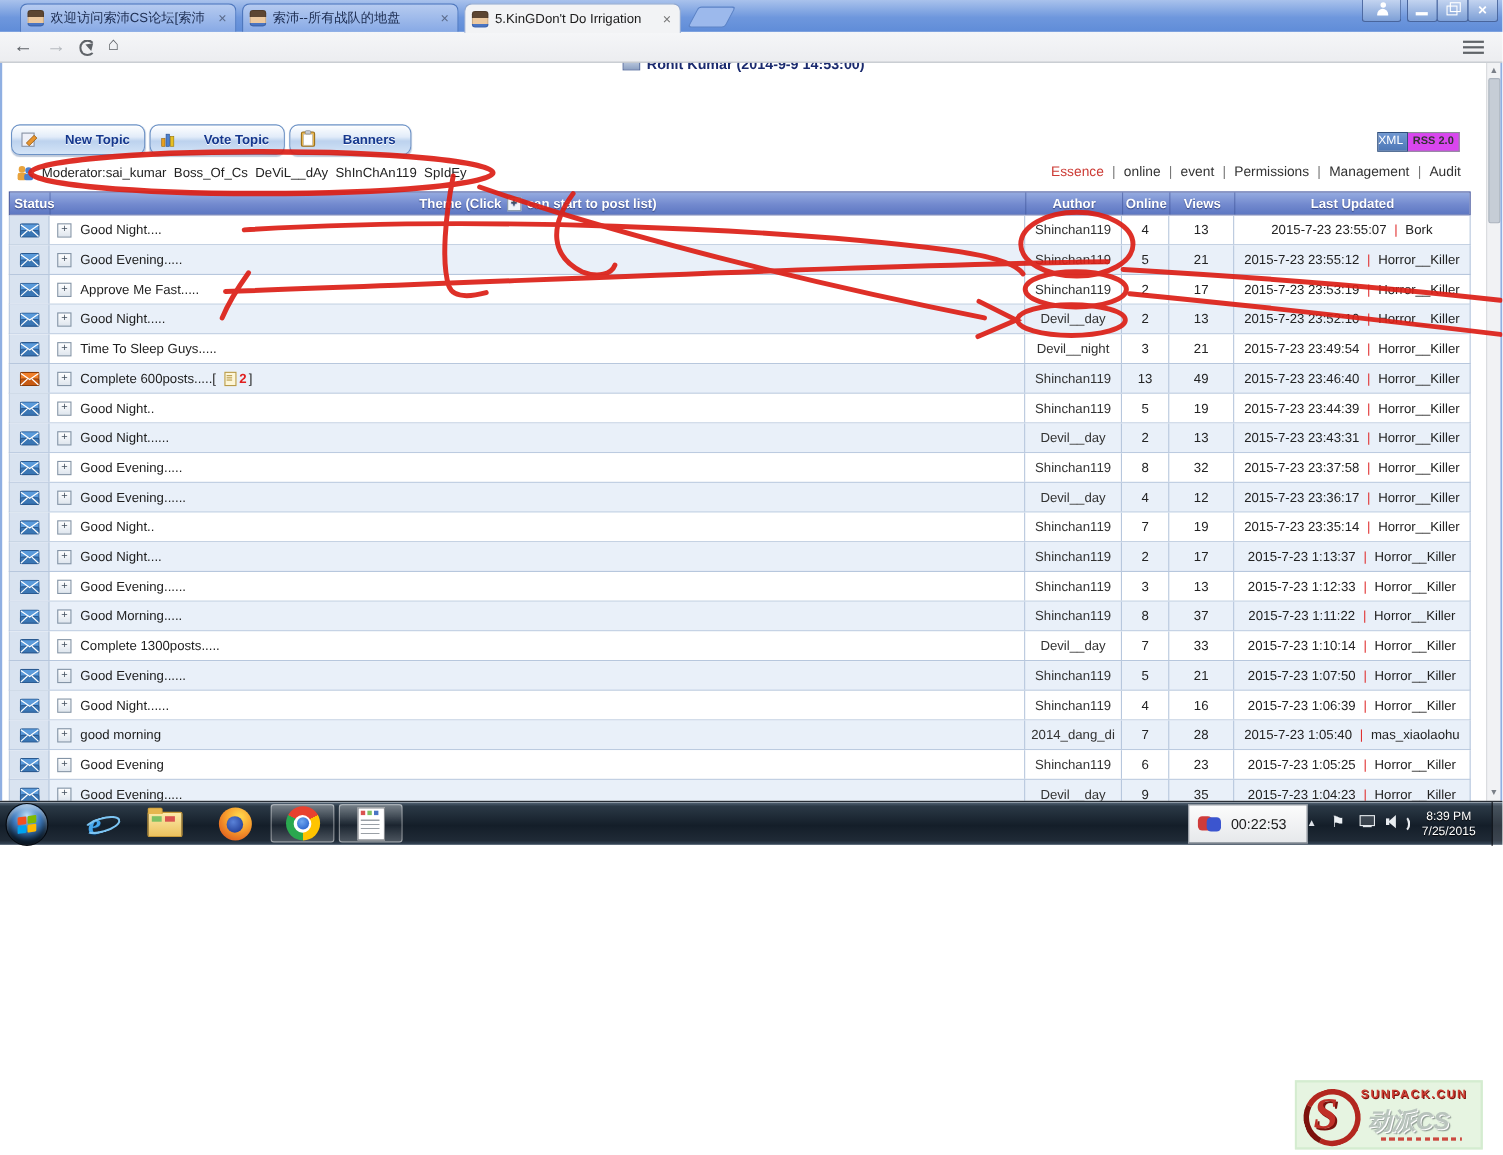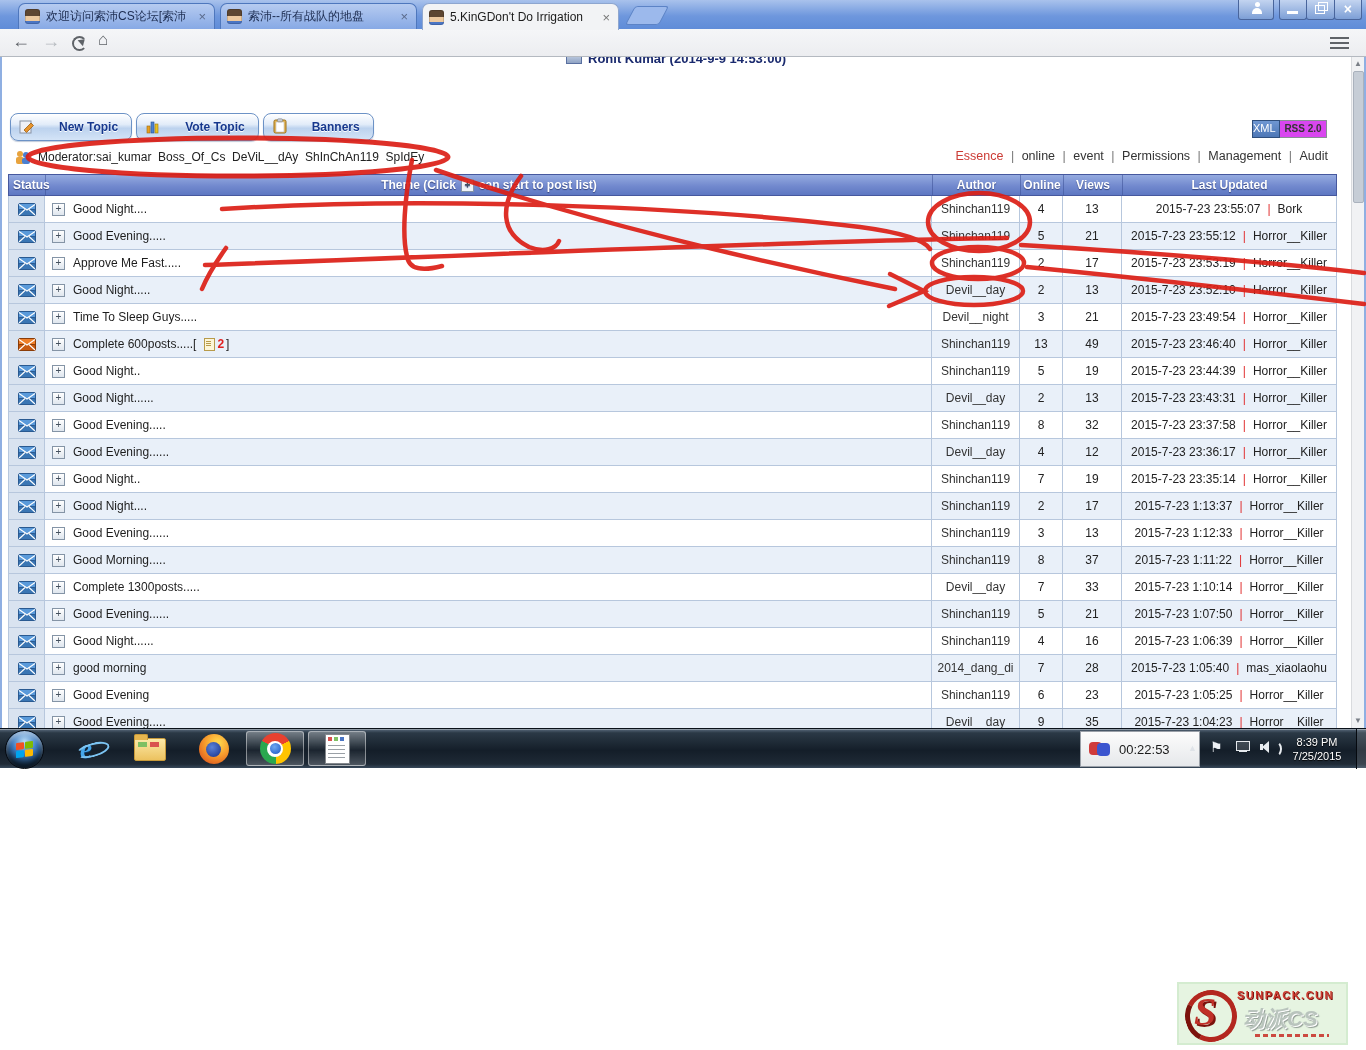--- a/index.html
+++ b/index.html
@@ -148,21 +148,21 @@
   .chrome::before{content:'';position:absolute;left:7.5px;top:7.5px;width:16px;height:16px;border-radius:50%;background:#fff;}
   .chrome::after{content:'';position:absolute;left:10px;top:10px;width:11px;height:11px;border-radius:50%;
     background:radial-gradient(circle at 40% 35%,#6fa7f0,#2f6ad0 75%);}
   .np{position:relative;width:23px;height:28px;background:#fff;border:1px solid #84888d;}
   .np::before{content:'';position:absolute;left:2px;top:2px;width:4px;height:4px;background:#d9534f;box-shadow:6px 0 0 #7fc063,12px 0 0 #4a75c4;}
   .np::after{content:'';position:absolute;left:2px;top:10px;width:17px;height:14px;
     background:repeating-linear-gradient(#9aa0a6 0 1px,transparent 1px 4px);}
   .tb-active{position:absolute;top:2px;width:58px;height:35px;border:1px solid rgba(255,255,255,.45);border-radius:3px;
     background:linear-gradient(rgba(255,255,255,.34),rgba(255,255,255,.08) 45%,rgba(255,255,255,.03) 55%,rgba(255,255,255,.2));
     box-sizing:border-box;display:flex;align-items:center;justify-content:center;}
-  .timerbox{position:absolute;left:1080px;top:2px;width:120px;height:36px;box-sizing:border-box;
+  .timerbox{position:absolute;left:1080px;top:2px;width:109px;height:36px;box-sizing:border-box;
     background:linear-gradient(#fcfcfc,#e6e8eb);border:1px solid #9aa0a8;display:flex;align-items:center;}
   .tmr{position:relative;width:22px;height:14px;margin-left:8px;}
   .tmr .r{position:absolute;left:0;top:0;width:13px;height:13px;border-radius:4px;background:#cf3b3b;}
   .tmr .b{position:absolute;left:8px;top:1px;width:13px;height:13px;border-radius:4px;background:#3b55cf;}
   .timertext{font-size:13px;color:#1b1b1b;margin-left:8px;}
   .trayarrow{position:absolute;left:1188px;top:14px;font-size:9px;color:#dfe3e8;}
   .trayflag{position:absolute;left:1210px;top:10px;font-size:14px;color:#ecf0f4;}
   .net{position:absolute;left:1236px;top:12px;width:14px;height:11px;}
   .net .scr{position:absolute;left:0;top:0;width:12px;height:8px;border:1.5px solid #e4e8ec;background:rgba(255,255,255,.15);}
   .net .base{position:absolute;left:3px;top:9px;width:8px;height:2px;background:#e4e8ec;}

